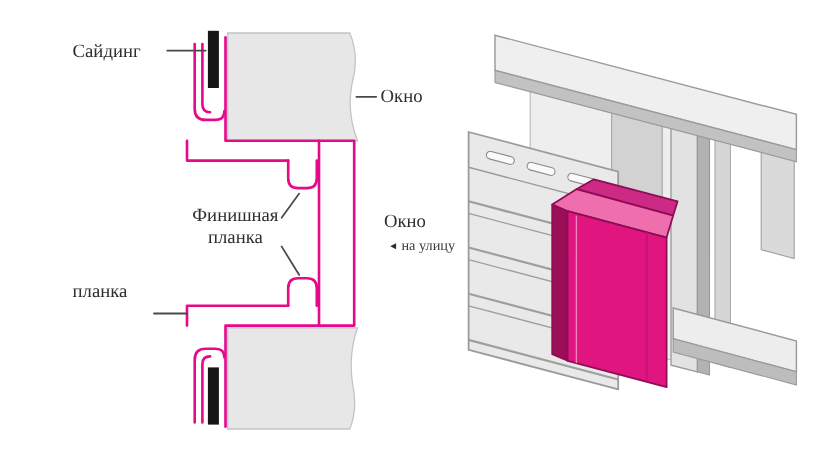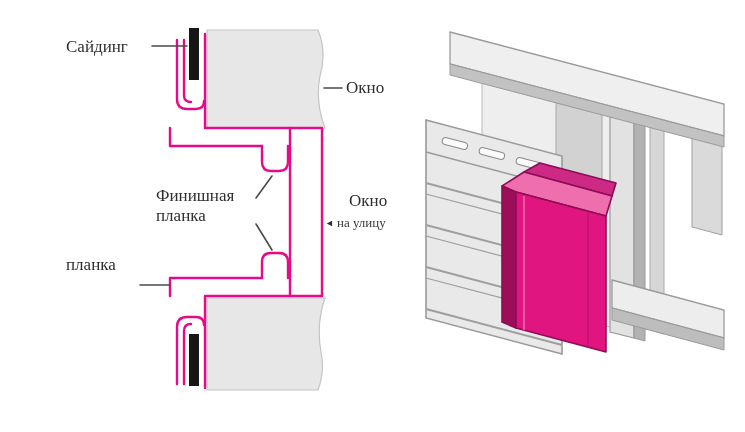--- a/index.html
+++ b/index.html
@@ -4,22 +4,22 @@
 <style>
   html,body{margin:0;padding:0;background:#ffffff;}
   .stage{
     position:relative;width:734px;height:432px;background:#ffffff;overflow:hidden;
     font-family:Liberation Serif, serif;
   }
   .label{
     position:absolute;color:#2e2e2e;font-size:17px;line-height:1.2;
     white-space:nowrap;
   }
-  .label.center{white-space:normal;}
-  .label.small{font-size:13px;color:#3a3a3a;}
+  .label.center{text-align:center;white-space:normal;}
+  .label.small{font-size:13px;color:#3a3a3a;padding-left:28px;}
   .label .arrow{font-size:9px;position:relative;top:-1px;margin-right:3px;color:#2e2e2e;}
   svg{position:absolute;left:0;top:0;}
 </style>
 </head>
 <body>
 
 <div class="stage">
 
   <svg width="745" height="432" viewBox="0 0 745 432">
 

